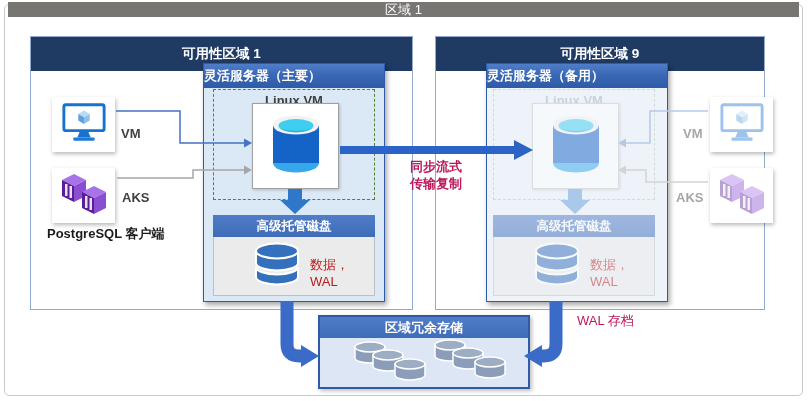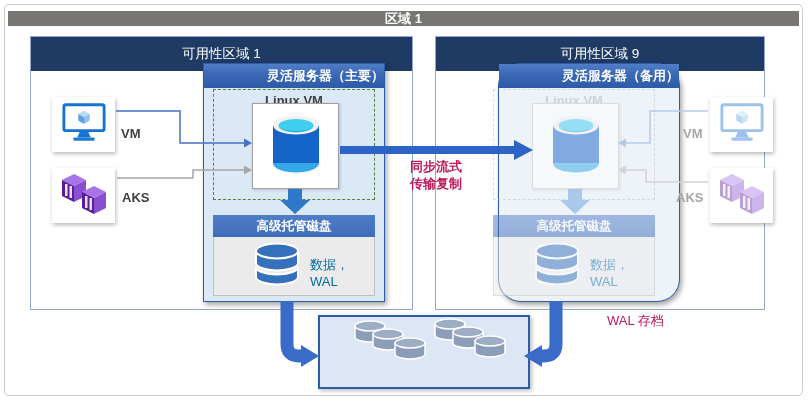--- a/index.html
+++ b/index.html
@@ -1,48 +1,48 @@
 <!DOCTYPE html>
 <html><head>
 <meta charset="utf-8">
 <style>
   * { margin:0; padding:0; box-sizing:border-box; }
   body { font-family:"Liberation Sans","DejaVu Sans",sans-serif; background:#fff; }
   .canvas { position:relative; width:808px; height:401px; background:#fff; overflow:hidden; }
   .frame { position:absolute; left:4px; top:4px; width:799px; height:392px;
            border:1px solid #c9c9c9; border-radius:5px; background:#fff; }
-  .banner { position:absolute; left:8px; top:11px; width:791px; height:15px;
-            background:#787672; color:#fff; font-size:13px; font-weight:bold;
+  .banner { position:absolute; left:8px; top:2px; width:791px; height:15px;
+            background:#787672; color:#fff; font-size:13px; font-weight:normal;
             display:flex; align-items:center; justify-content:center; }
   .zone { position:absolute; border:1px solid #93a9cf; background:#fff; }
-  .zone-header { height:34px; background:#1f3a63; color:#fff; font-size:13.5px; font-weight:normal;
+  .zone-header { height:34px; background:#1f3a63; color:#fff; font-size:13.5px; font-weight:bold;
                  display:flex; align-items:center; justify-content:center; }
   .card { position:absolute; background:#fff; box-shadow:1px 2px 4px rgba(0,0,0,.28);
           display:flex; align-items:center; justify-content:center; }
   .lbl { position:absolute; font-size:13px; color:#404040; white-space:nowrap;font-weight:bold; }
   .lbl-muted { color:#a6a6a6; }
   .lbl-bold { font-weight:bold; color:#1a1a1a; }
   .server { position:absolute; width:182px; height:239px; border:1px solid #2d5ba8;
             background:#dbe8f6; box-shadow:2px 3px 5px rgba(0,0,0,.35); }
   .server-header { height:24px; background:linear-gradient(180deg,#4f7dc8 0%,#3a68b4 45%,#2d5ba8 100%);
                    color:#fff; font-size:13px; font-weight:bold;
-                   display:flex; align-items:center; justify-content:flex-end; }
+                   display:flex; align-items:center; justify-content:flex-start; }
   .server.standby { background:#eef3fa; }
   .linuxvm { position:absolute; border:1.5px dashed #538135;font-weight:bold; }
   .linuxvm.faded { border-color:#b9c2b4; }
   .linuxvm-label { position:absolute; top:3px; width:100%; text-align:center; font-size:13px; color:#3f3f3f; }
   .linuxvm-label.faded { color:#aab2bb; }
   .cyl-card { position:absolute; width:87px; height:86px; background:#fff; border:1px solid #a0a0a0;
               display:flex; align-items:center; justify-content:center; box-shadow:1px 1px 3px rgba(0,0,0,.2); }
   .disk-box { position:absolute; width:162px; height:81px; }
   .disk-header { height:22px; background:linear-gradient(180deg,#4f7dc8,#3e6cb8); color:#fff;
                  font-size:12.5px; font-weight:bold; display:flex; align-items:center; justify-content:center; }
   .disk-body { height:59px; background:#ebebeb; border:1px solid #c0c0c0; border-top:none;
                display:flex; align-items:center; }
-  .disk-label { font-size:13px; color:#0369a1; margin-left:8px;margin-top:12px; }
+  .disk-label { font-size:13px; color:#b91c1c; margin-left:8px;margin-top:12px; }
   .fade-wrap { opacity:.5; }
   .storage { position:absolute; left:318px; top:315px; width:212px; height:74px;
              border:2px solid #2d5ba8; background:#dce6f4; box-shadow:2px 2px 4px rgba(0,0,0,.25); }
   .storage-header { height:21px; background:linear-gradient(180deg,#4f7dc8,#3e6cb8); color:#fff;
                     font-size:13px; font-weight:bold; display:flex; align-items:center; justify-content:center; }
   .flow-label { position:absolute; font-size:13px; color:#be185d; line-height:17px; }
   .flow-label.bold { font-weight:bold; }
   svg.overlay { position:absolute; left:0; top:0; width:808px; height:401px; pointer-events:none; }
 </style>
 </head>
@@ -96,20 +96,21 @@
           <polygon points="2,8 14,14 14,30 2,24" fill="#5a1f96"></polygon>
           <polygon points="26,8 14,14 14,30 26,24" fill="#8a4fd0"></polygon>
           <rect x="5" y="12" width="2.5" height="12" fill="#fff" opacity=".85"></rect>
           <rect x="9.5" y="14" width="2.5" height="12" fill="#fff" opacity=".85"></rect>
         </g>
       </svg>
     </span>
   </div>
   <div class="lbl" style="left:122px; top:190px;">AKS</div>
 
+  <div class="lbl lbl-bold" style="left:47px; top:225px;">PostgreSQL 客户端</div>
 
   <div class="server" style="left:203px; top:63px;">
     <div class="server-header">
       <span>灵活服务器（主要）</span>
     </div>
   </div>
   <div class="linuxvm" style="left:213px; top:89px; width:162px; height:111px;">
     <div class="linuxvm-label">Linux VM</div>
   </div>
   <div class="cyl-card" style="left:252px; top:103px;">
@@ -134,21 +135,21 @@
             <path d="M4,26 v10 a21,7.5 0 0 0 42,0 v-10 a21,7.5 0 0 1 -42,0 z"></path>
             <path d="M4,10 v12 a21,7.5 0 0 0 42,0 v-12 z"></path>
             <ellipse cx="25" cy="10" rx="21" ry="7.5"></ellipse>
           </g>
         </svg>
       </span>
       <span class="disk-label">数据，WAL</span>
     </div>
   </div>
 
-  <div class="server standby" style="left:498px; top:63px;border-radius:23px;">
+  <div class="server standby" style="left:486px; top:63px;">
     <div class="server-header">
       <span>灵活服务器（备用）</span>
     </div>
   </div>
   <div class="fade-wrap">
     <div class="linuxvm faded" style="left:493px; top:89px; width:162px; height:111px;">
       <div class="linuxvm-label faded">Linux VM</div>
     </div>
     <div class="cyl-card" style="left:532px; top:103px; border-color:#c9c9c9;">
       <span>
@@ -210,20 +211,23 @@
           <polygon points="26,8 14,14 14,30 26,24" fill="#8a4fd0"></polygon>
           <rect x="5" y="12" width="2.5" height="12" fill="#fff" opacity=".85"></rect>
           <rect x="9.5" y="14" width="2.5" height="12" fill="#fff" opacity=".85"></rect>
         </g>
       </svg>
     </span>
   </div>
   <div class="lbl lbl-muted" style="left:676px; top:190px;">AKS</div>
 
   <div class="storage">
+    <div class="storage-header">
+      <span>区域冗余存储</span>
+    </div>
     <div style="height:49px; display:flex; align-items:center; justify-content:center;">
       <span>
         <svg width="186" height="46" viewBox="0 0 186 46">
           <g stroke="#fff" stroke-width="1.5" fill="#8b9db8">
             <g transform="translate(24,4)">
                 <path d="M0,5 v11 a15,5 0 0 0 30,0 v-11 z"></path>
                 <ellipse cx="15" cy="5" rx="15" ry="5" fill="#9dadc4"></ellipse>
               </g>
             <g transform="translate(42,12)">
                 <path d="M0,5 v11 a15,5 0 0 0 30,0 v-11 z"></path>
@@ -248,21 +252,21 @@
           </g>
         </svg>
       </span>
     </div>
   </div>
 
   <div class="flow-label bold" style="left:398px; top:158px; width:76px; text-align:center;">
     <div>同步流式</div>
     <div>传输复制</div>
   </div>
-  <div class="flow-label" style="left:577px; top:312px;margin-left:30px;">WAL 存档</div>
+  <div class="flow-label" style="left:577px; top:312px;">WAL 存档</div>
 
   <svg class="overlay">
 
     <polyline points="116,111 180,111 180,143 244,143" fill="none" stroke="#4472c4" stroke-width="1.5"></polyline>
     <polygon points="244,138.5 244,147.5 252,143" fill="#4472c4"></polygon>
 
     <polyline points="117,178 193,178 193,170 244,170" fill="none" stroke="#a6a6a6" stroke-width="1.5"></polyline>
     <polygon points="244,165.5 244,174.5 252,170" fill="#a6a6a6"></polygon>
 
     <line x1="340" y1="150" x2="515" y2="150" stroke="#2c63c7" stroke-width="8"></line>

